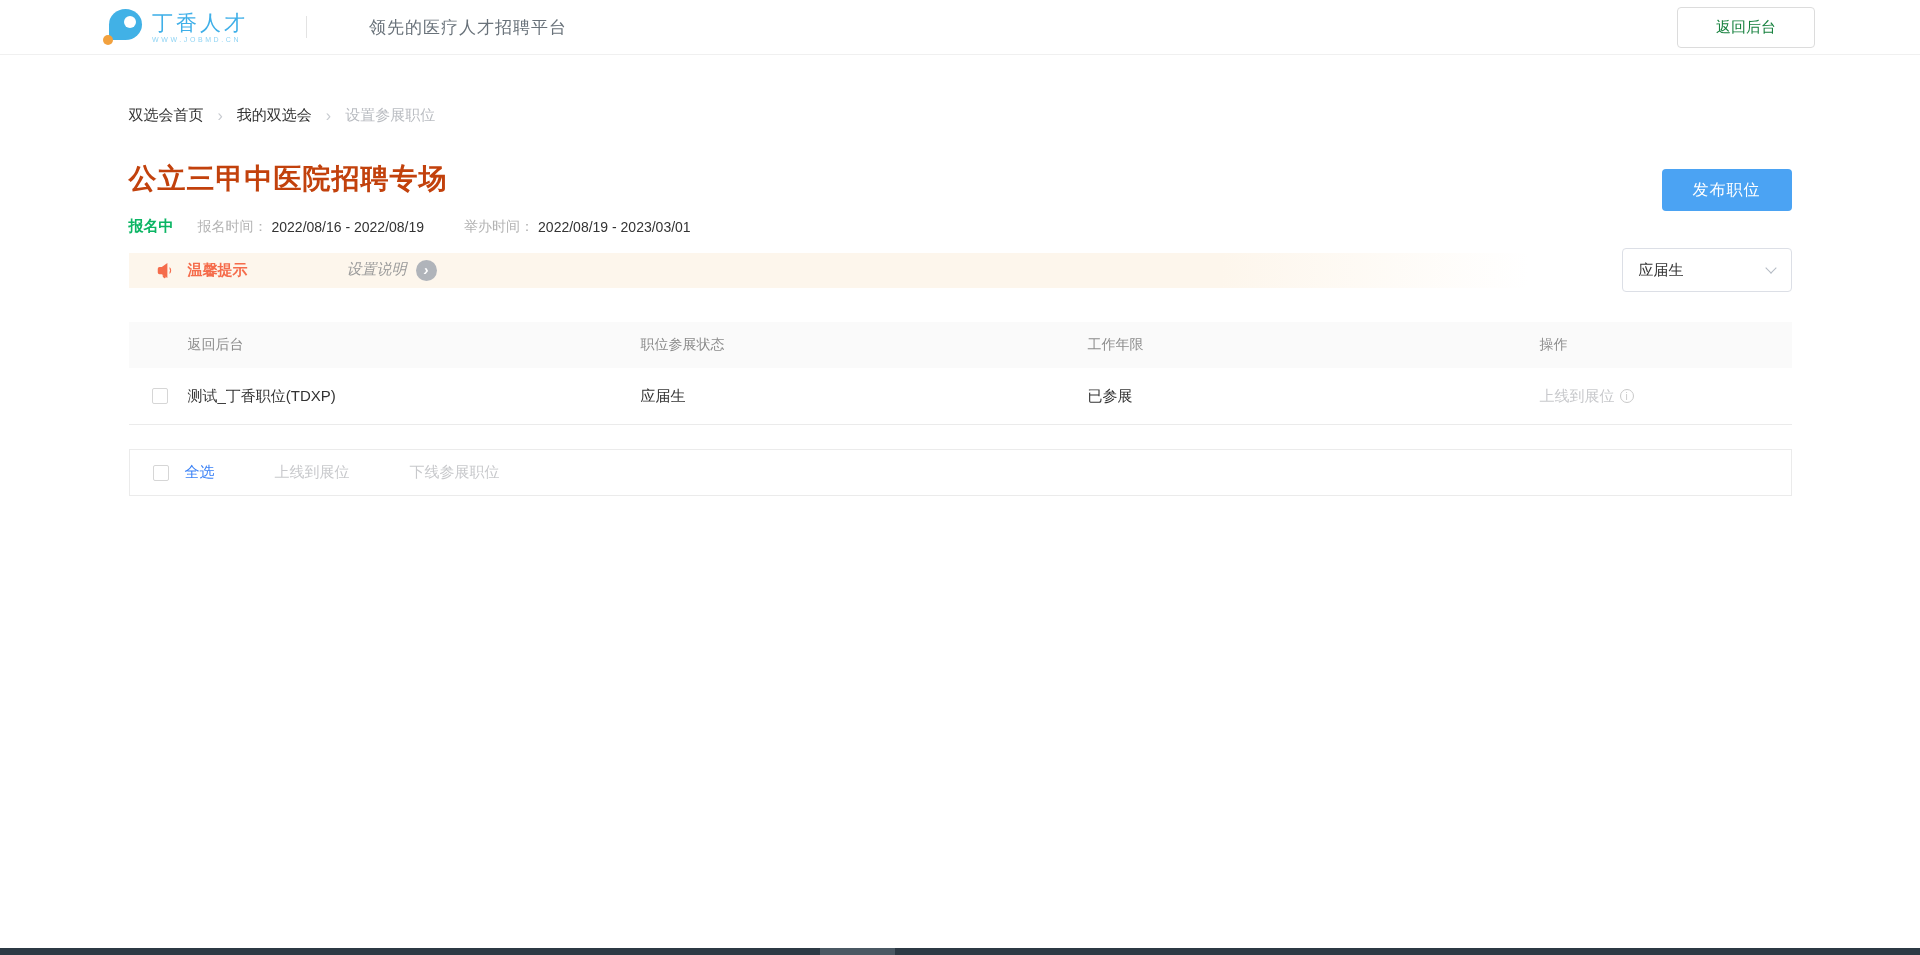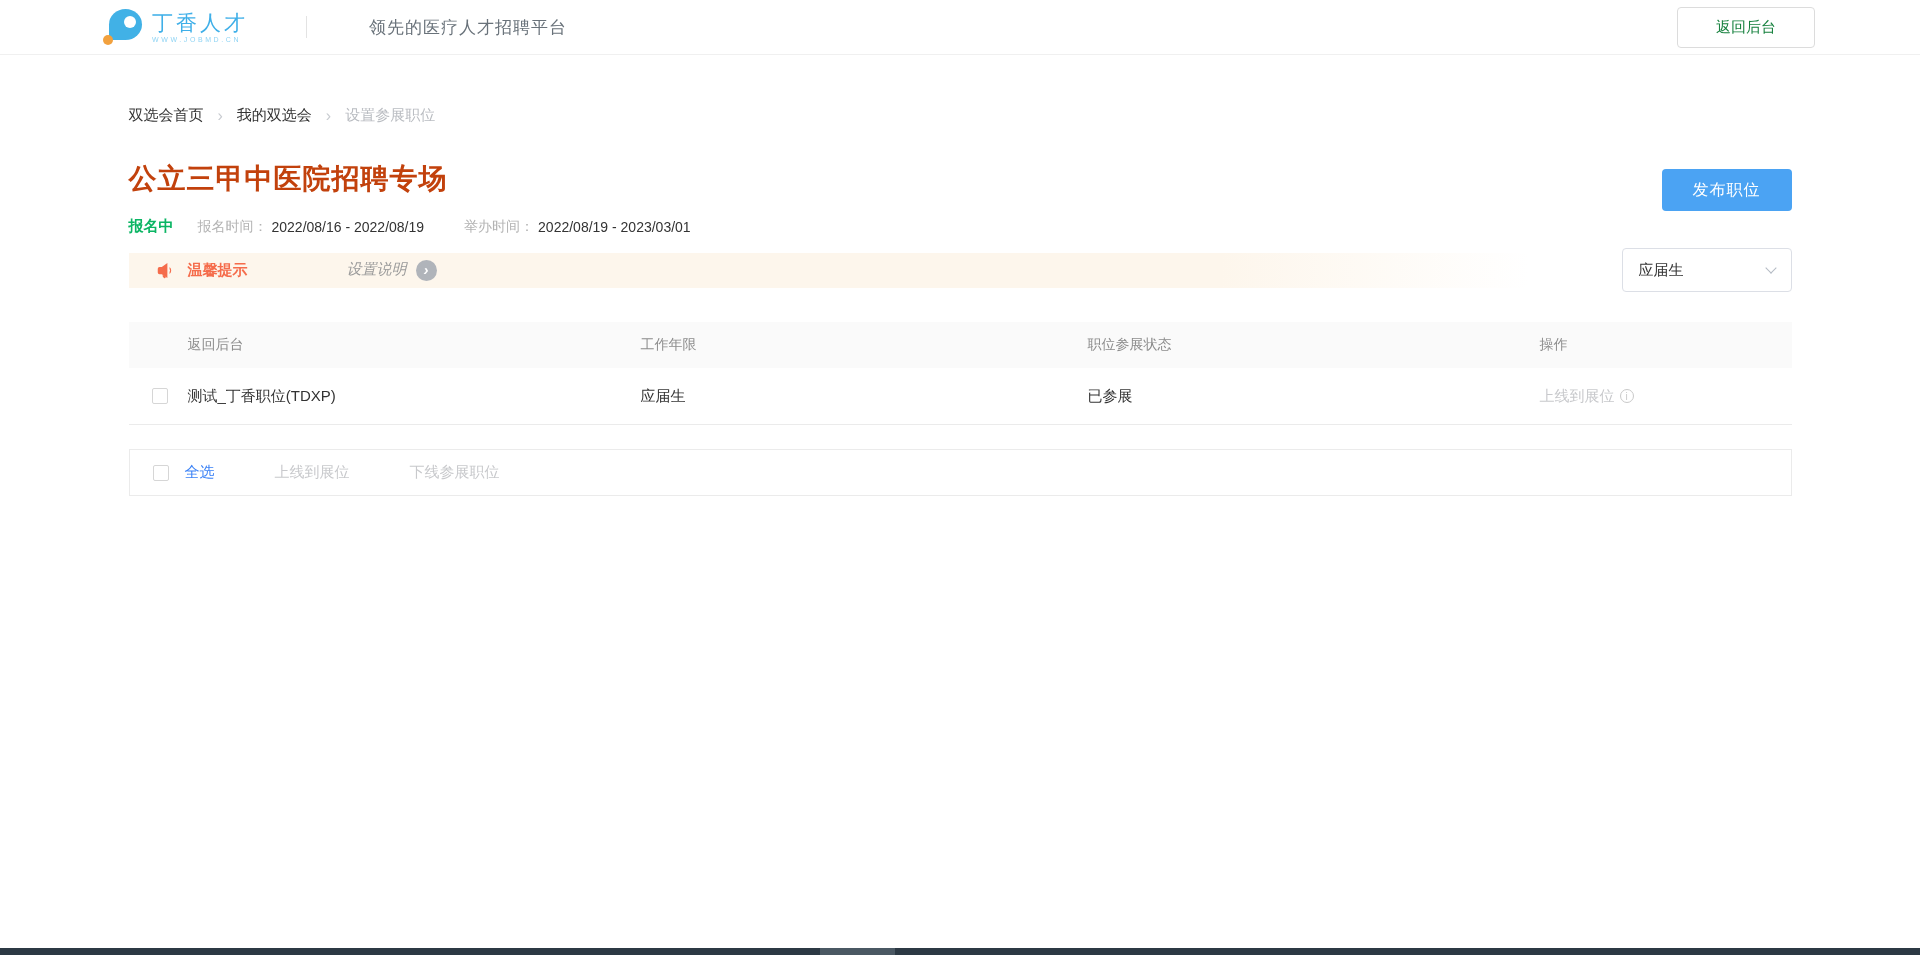--- a/index.html
+++ b/index.html
@@ -188,22 +188,22 @@
     <div class="dropdown">
       <span>应届生</span>
       <i class="chev-down"></i>
     </div>
   </div>
 
   <div class="job-table">
     <div class="thead">
       <div class="cell-check"></div>
       <div>返回后台</div>
+      <div>职位参展状态</div>
       <div>工作年限</div>
-      <div>职位参展状态</div>
       <div>操作</div>
     </div>
     <div class="trow">
       <div class="cell-check">
         <input type="checkbox" style="">
       </div>
       <div>测试_丁香职位(TDXP)</div>
       <div>应届生</div>
       <div>已参展</div>
       <div class="action-cell">

